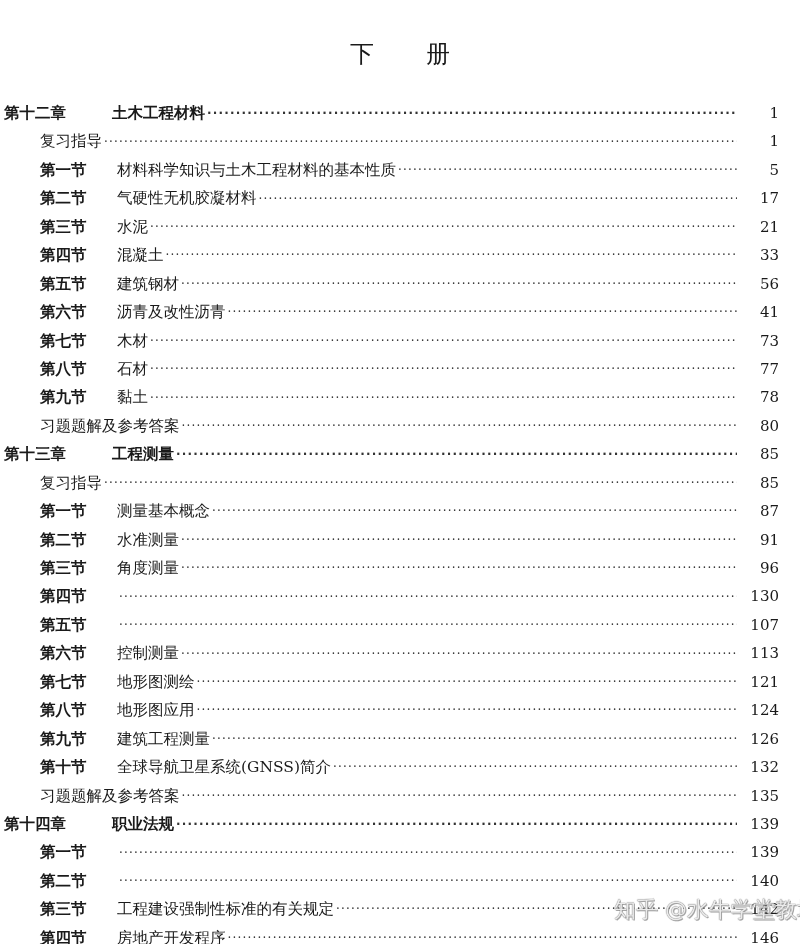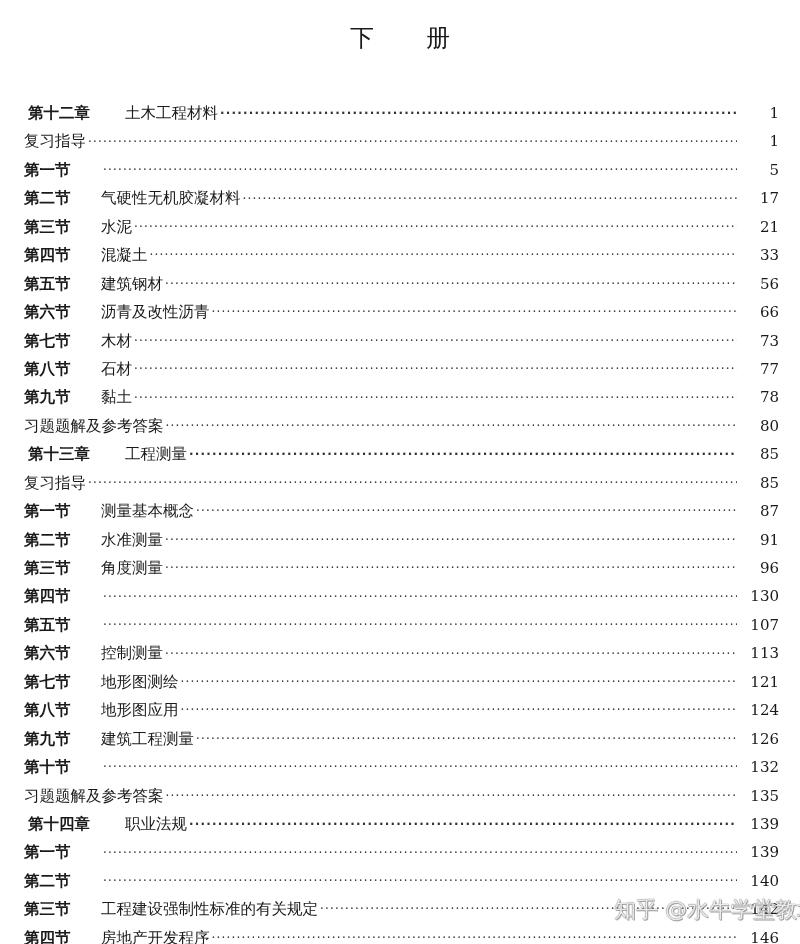--- a/index.html
+++ b/index.html
@@ -1,31 +1,31 @@
 <!DOCTYPE html>
 <html><head>
 <meta charset="utf-8">
 <style>
   html, body { margin: 0; padding: 0; background: #ffffff; }
   body { width: 800px; height: 944px; overflow: hidden; position: relative;
          font-family: "DejaVu Serif", "Liberation Serif", serif; color: #1a1a1a; }
-  .title { position: absolute; top: 22px; left: 0; width: 800px; text-align: center;
+  .title { position: absolute; top: 38px; left: 0; width: 800px; text-align: center;
            font-family: "DejaVu Sans", sans-serif; font-size: 24px; letter-spacing: 0; }
   .title span { display: inline-block; }
   .title .gap { width: 52px; }
   .toc { position: absolute; top: 99px; left: 0; width: 800px; }
   .row { position: relative; height: 28.45px; line-height: 28.45px; font-size: 15.5px;
          display: flex; align-items: center; }
-  .row.chapter { padding-left: 28px; font-family: "DejaVu Sans", sans-serif; font-weight: bold; font-size: 15.5px; }
-  .row.sub { padding-left: 24px; }
+  .row.chapter { padding-left: 4px; font-family: "DejaVu Sans", sans-serif; font-weight: bold; font-size: 15.5px; }
+  .row.sub { padding-left: 40px; }
   .label { flex: 0 0 auto; white-space: nowrap; }
   .row.chapter .label { width: 97px; }
   .row.sub .label.num { width: 77px; font-weight: bold; }
   .name { flex: 0 0 auto; white-space: nowrap; }
-  .row.chapter .name { font-weight: normal; }
+  .row.chapter .name { font-weight: bold; margin-left: 11px; }
   .leader { flex: 1 1 auto; overflow: hidden; white-space: nowrap; margin: 0 6px 0 2px;
             letter-spacing: 1.2px; color: #333; font-size: 12px; line-height: 28px; }
   .leader::before { content: "··································································································································································"; }
   .page { flex: 0 0 auto; width: 36px; text-align: right; margin-right: 21px;
           font-family: "DejaVu Serif", serif; font-weight: normal; font-size: 15px; }
   .watermark { position: absolute; left: 614px; top: 895px; font-family: "DejaVu Sans", sans-serif;
                font-size: 22px; color: rgba(255,255,255,0.85);
                text-shadow: 0 0 1px #777, 0 0 1px #777, 1px 1px 0 rgba(120,120,120,0.6);
                white-space: nowrap; letter-spacing: 0; }
 </style>
@@ -44,20 +44,21 @@
       <span class="page">1</span>
     </div>
     <div class="row sub">
       <span class="label" style="width: 0px;"></span>
       <span class="name">复习指导</span>
       <span class="leader"></span>
       <span class="page">1</span>
     </div>
     <div class="row sub">
       <span class="label num">第一节</span>
+      <span class="name">材料科学知识与土木工程材料的基本性质</span>
       <span class="leader"></span>
       <span class="page">5</span>
     </div>
     <div class="row sub">
       <span class="label num">第二节</span>
       <span class="name">气硬性无机胶凝材料</span>
       <span class="leader"></span>
       <span class="page">17</span>
     </div>
     <div class="row sub">
@@ -75,21 +76,21 @@
     <div class="row sub">
       <span class="label num">第五节</span>
       <span class="name">建筑钢材</span>
       <span class="leader"></span>
       <span class="page">56</span>
     </div>
     <div class="row sub">
       <span class="label num">第六节</span>
       <span class="name">沥青及改性沥青</span>
       <span class="leader"></span>
-      <span class="page">66</span>
+      <span class="page">41</span>
     </div>
     <div class="row sub">
       <span class="label num">第七节</span>
       <span class="name">木材</span>
       <span class="leader"></span>
       <span class="page">73</span>
     </div>
     <div class="row sub">
       <span class="label num">第八节</span>
       <span class="name">石材</span>
@@ -167,20 +168,21 @@
       <span class="page">124</span>
     </div>
     <div class="row sub">
       <span class="label num">第九节</span>
       <span class="name">建筑工程测量</span>
       <span class="leader"></span>
       <span class="page">126</span>
     </div>
     <div class="row sub">
       <span class="label num">第十节</span>
+      <span class="name">全球导航卫星系统(GNSS)简介</span>
       <span class="leader"></span>
       <span class="page">132</span>
     </div>
     <div class="row sub">
       <span class="label" style="width: 0px;"></span>
       <span class="name">习题题解及参考答案</span>
       <span class="leader"></span>
       <span class="page">135</span>
     </div>
     <div class="row chapter">

